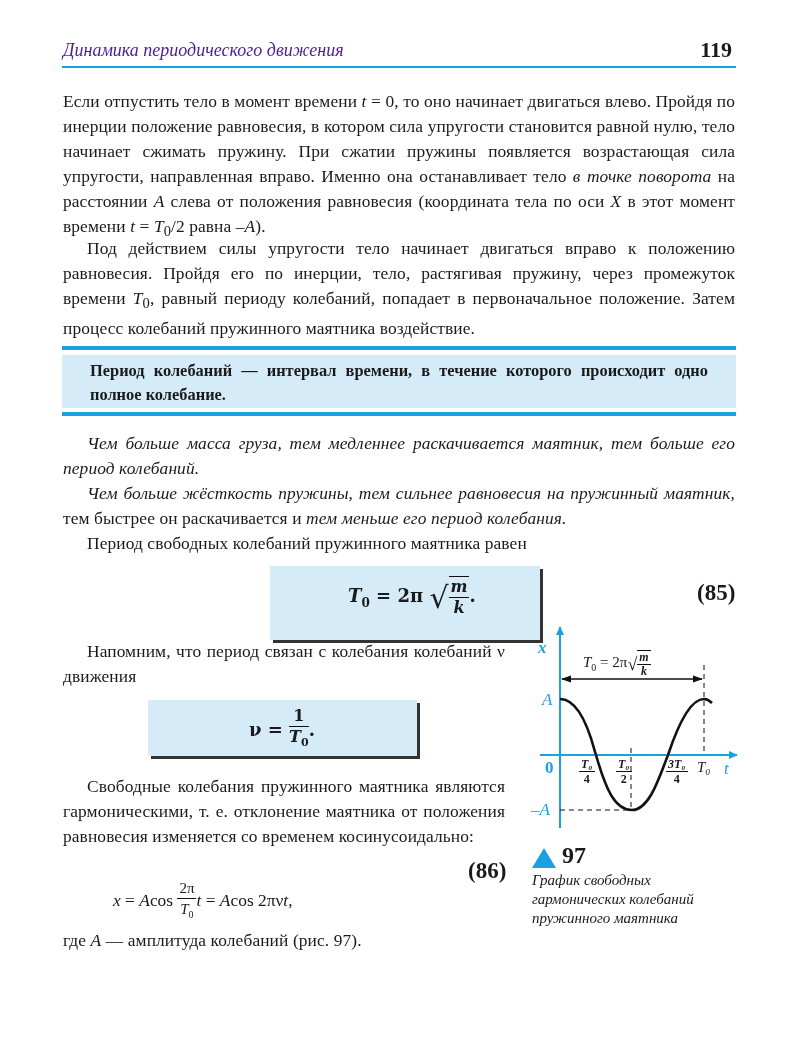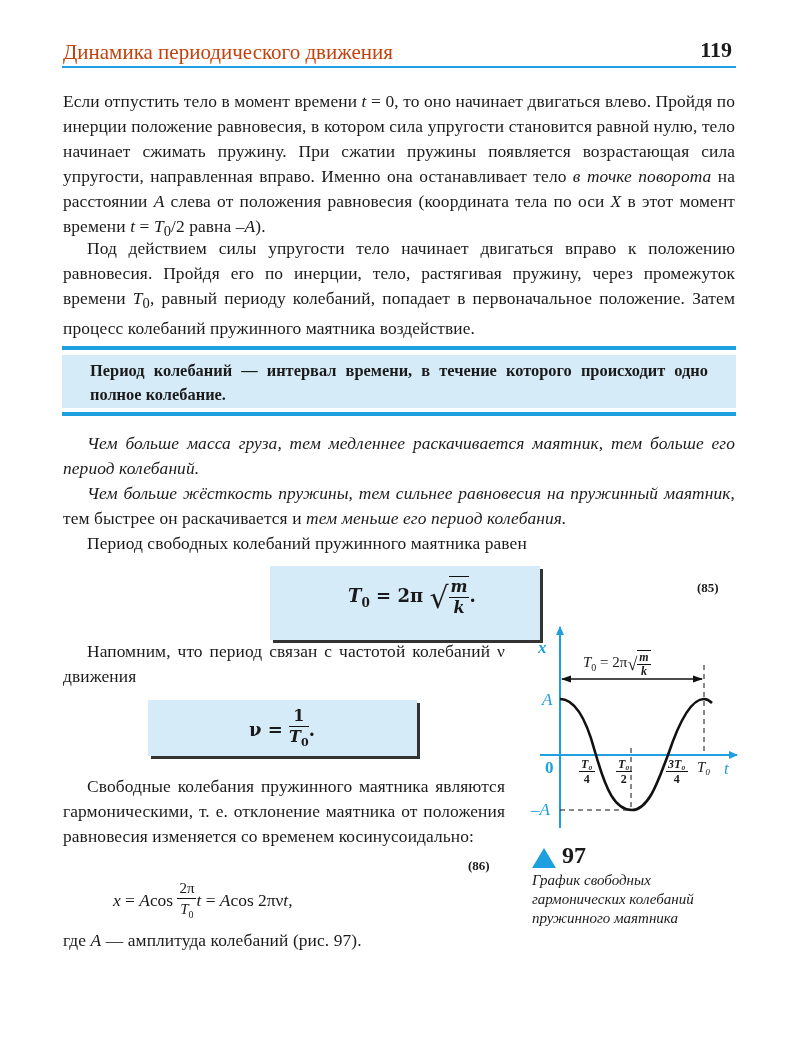--- a/index.html
+++ b/index.html
@@ -1,35 +1,35 @@
 <!DOCTYPE html>
 <html><head>
 <meta charset="utf-8">
 <style>
   html,body{margin:0;padding:0;background:#ffffff;}
   body{width:794px;height:1042px;position:relative;overflow:hidden;
        font-family:"DejaVu Serif","Liberation Serif",serif;color:#1a1a1a;}
   .abs{position:absolute;}
-  .header-title{left:63px;top:40px;font-size:21px;
-       font-family:"Liberation Serif",serif;color:#c2410c;}
+  .header-title{left:63px;top:40px;font-style:italic;font-size:18px;
+       font-family:"Liberation Serif",serif;color:#4c1d95;}
   .page-num{right:62px;top:37px;font-weight:bold;font-size:22px;
        font-family:"Liberation Serif",serif;}
   .header-rule{left:62px;top:66px;width:674px;height:2px;background:#1ea0e0;}
   .para{left:63px;width:672px;font-size:17.4px;line-height:25px;
        font-family:"Liberation Serif",serif;text-align:justify;letter-spacing:0.1px;}
   .para .ind{display:inline-block;width:24px;}
   .para i{font-style:italic;}
   .defbox{left:62px;top:346px;width:592px;height:72px;}
   .defbox .rule{position:absolute;left:0;width:674px;height:4px;background:#1ea0e0;}
   .defbox .fill{position:absolute;left:0;top:9px;width:674px;height:53px;background:#d6ebf8;}
   .defbox .text{position:absolute;left:28px;top:13px;width:618px;font-weight:bold;
        font-size:16.4px;line-height:24px;font-family:"Liberation Serif",serif;text-align:justify;}
   .fbox{background:#d6ebf8;box-shadow:3px 3px 0 #333;}
   .fbox .math{position:absolute;font-family:"DejaVu Serif",serif;font-weight:bold;font-size:18px;}
-  .eqno{font-size:13px;font-family:"Liberation Serif",serif;font-weight:bold;}
+  .eqno{font-size:23px;font-family:"Liberation Serif",serif;font-weight:bold;}
   .frac{display:inline-block;vertical-align:middle;text-align:center;}
   .frac .num{display:block;border-bottom:1.5px solid #111;padding:0 2px;line-height:20px;}
   .frac .den{display:block;line-height:20px;}
   .caption{left:532px;top:871px;width:200px;font-style:italic;font-size:15px;line-height:19px;
        font-family:"Liberation Serif",serif;}
   .fig-num{left:532px;top:843px;font-weight:bold;font-size:24px;font-family:"Liberation Serif",serif;}
   .left-col{left:63px;width:442px;}
 </style>
 </head>
 <body>
@@ -65,21 +65,21 @@
 
 <div class="abs fbox" style="left:262px;top:566px;width:270px;height:74px;margin-left:8px;">
   <div class="math" style="left:78px;top:10px;">
     <i>T</i><sub style="font-size:12px;">0</sub><span> = 2π</span>
     <span style="font-size:30px;font-weight:normal;vertical-align:middle;">√</span><span class="frac" style="border-top:1.5px solid #111;font-size:16px;"><i class="num">m</i><i class="den">k</i></span><span>.</span>
   </div>
 </div>
 <div class="abs eqno" style="left:697px;top:580px;">(85)</div>
 
 <div class="abs para left-col" style="top:639px;">
-  <span class="ind"></span><span>Напомним, что период связан с частотой колебаний </span><span>ν</span><span> движения</span>
+  <span class="ind"></span><span>Напомним, что период связан с колебания колебаний </span><span>ν</span><span> движения</span>
 </div>
 
 <div class="abs fbox" style="left:148px;top:700px;width:269px;height:56px;">
   <div class="math" style="left:101px;top:6px;">
     <span style="vertical-align:middle;">ν = </span><span class="frac" style="font-size:16px;"><span class="num">1</span><span class="den"><i>T</i><sub style="font-size:11px;">0</sub></span></span><span style="vertical-align:middle;">.</span>
   </div>
 </div>
 
 <div class="abs para left-col" style="top:774px;">
   <span class="ind"></span><span>Свободные колебания пружинного маятника являются гармоническими, т. е. отклонение маятника от положения равновесия изменяется со временем косинусоидально:</span>

